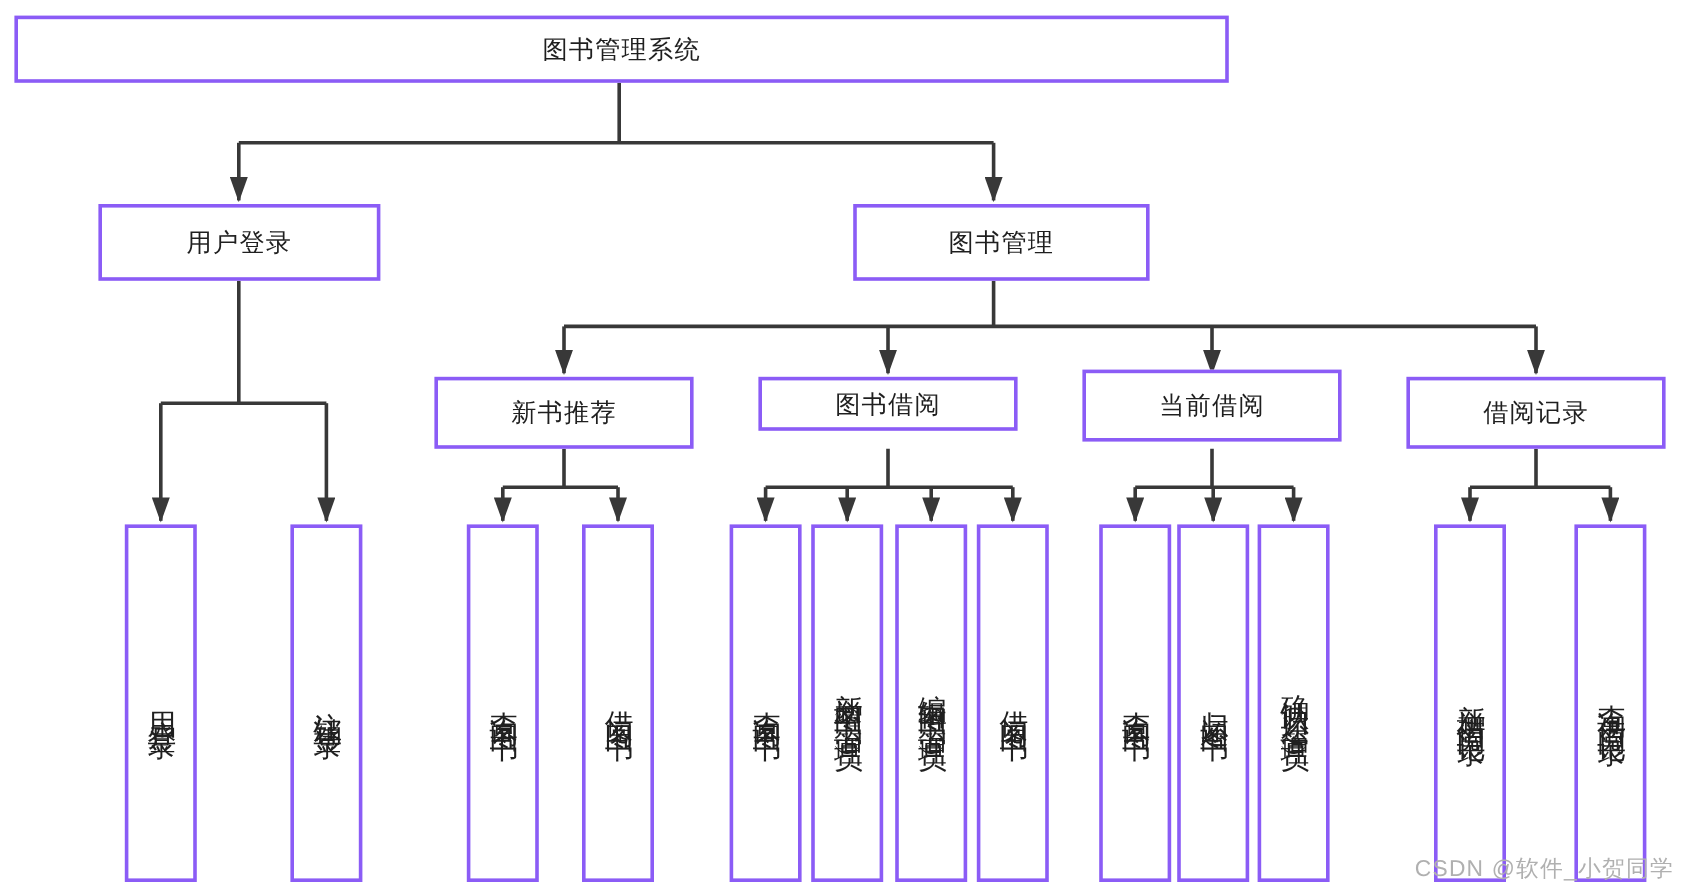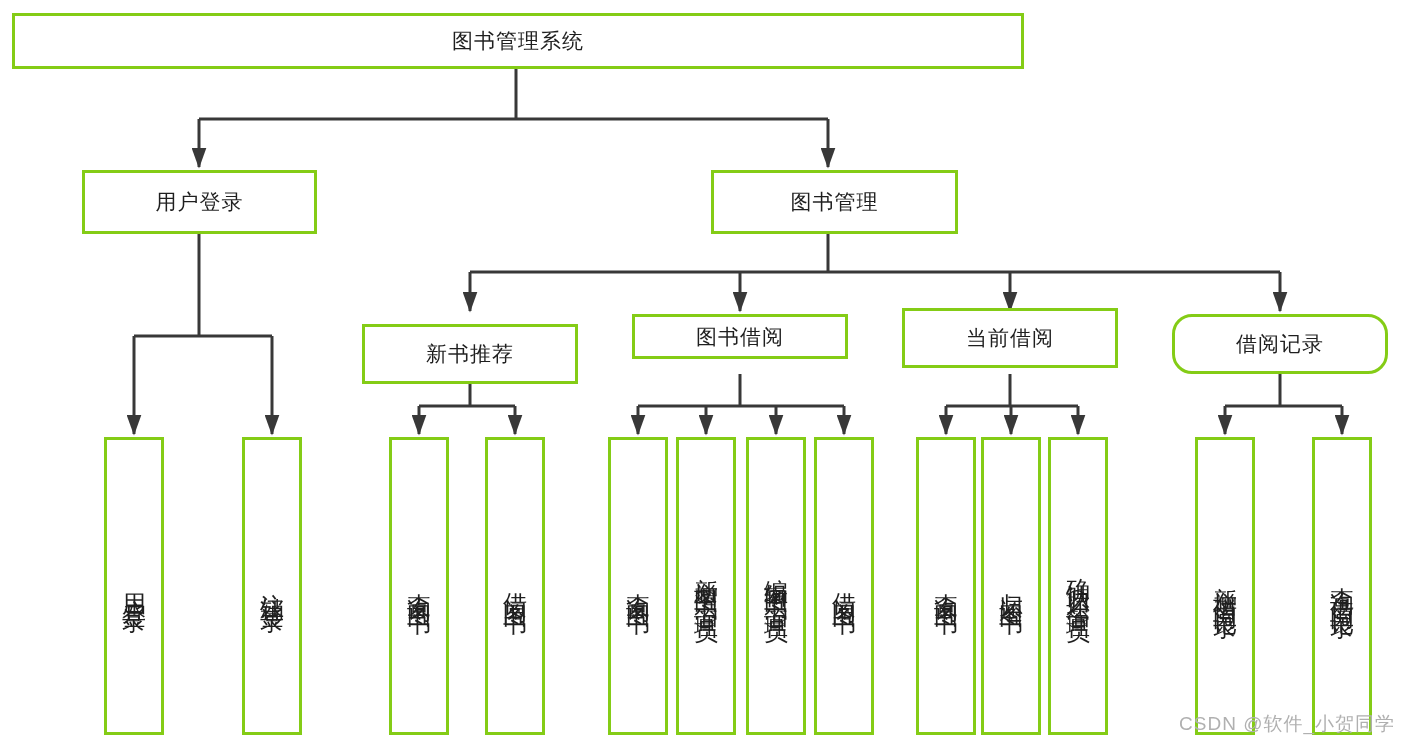--- a/index.html
+++ b/index.html
@@ -18,21 +18,21 @@
   .connectors {
     position: absolute;
     left: 0;
     top: 0;
     z-index: 1;
   }
   .box {
     position: absolute;
     box-sizing: border-box;
     background: #ffffff;
-    border: 3px solid #84cc16;
+    border: 3px solid #8b5cf6;
     color: #1f1f1f;
     display: flex;
     align-items: center;
     justify-content: center;
     z-index: 2;
   }
   .hbox {
     font-size: 21px;
     letter-spacing: 1px;
     white-space: nowrap;
@@ -101,24 +101,24 @@
       <path d="M1225,406 V434" marker-end="url(#arrow)"></path>
       <path d="M1342,406 V434" marker-end="url(#arrow)"></path>
     </g>
   </svg>
 
   <div class="box hbox" style="left:12px; top:13px; width:1012px; height:56px;">图书管理系统</div>
 
   <div class="box hbox" style="left:82px; top:170px; width:235px; height:64px;">用户登录</div>
   <div class="box hbox" style="left:711px; top:170px; width:247px; height:64px;">图书管理</div>
 
-  <div class="box hbox" style="left:362px; top:324px; width:216px; height:60px;">新书推荐</div>
+  <div class="box hbox" style="left:362px; top:314px; width:216px; height:60px;">新书推荐</div>
   <div class="box hbox" style="left:632px; top:314px; width:216px; height:45px;">图书借阅</div>
   <div class="box hbox" style="left:902px; top:308px; width:216px; height:60px;">当前借阅</div>
-  <div class="box hbox" style="left:1172px; top:314px; width:216px; height:60px;border-radius:20px;">借阅记录</div>
+  <div class="box hbox" style="left:1172px; top:314px; width:216px; height:60px;">借阅记录</div>
 
   <div class="box vbox" style="left:104px; top:437px; width:60px; height:298px;">用户登录</div>
   <div class="box vbox" style="left:242px; top:437px; width:60px; height:298px;">注销登录</div>
 
   <div class="box vbox" style="left:389px; top:437px; width:60px; height:298px;">查询图书</div>
   <div class="box vbox" style="left:485px; top:437px; width:60px; height:298px;">借阅图书</div>
 
   <div class="box vbox" style="left:608px; top:437px; width:60px; height:298px;">查询图书</div>
   <div class="box vbox" style="left:676px; top:437px; width:60px; height:298px;">新增图书（管理员）</div>
   <div class="box vbox" style="left:746px; top:437px; width:60px; height:298px;">编辑图书（管理员）</div>

